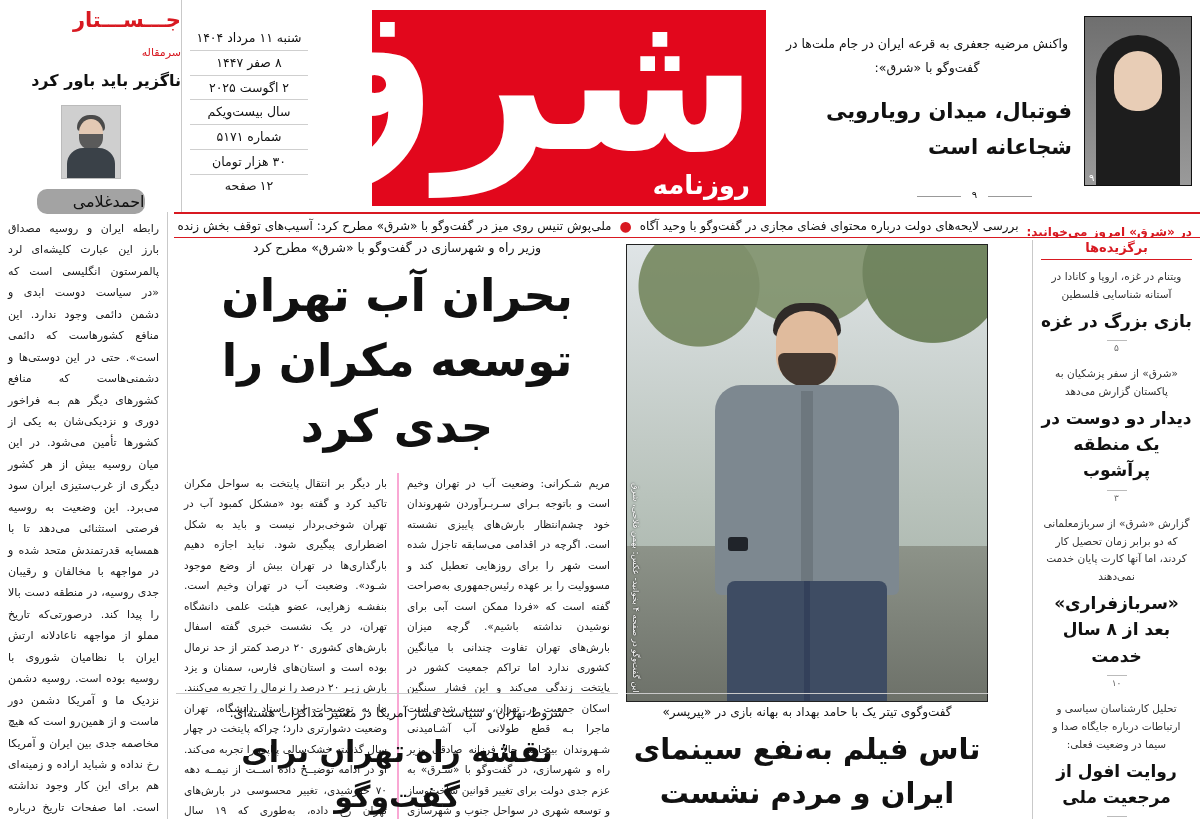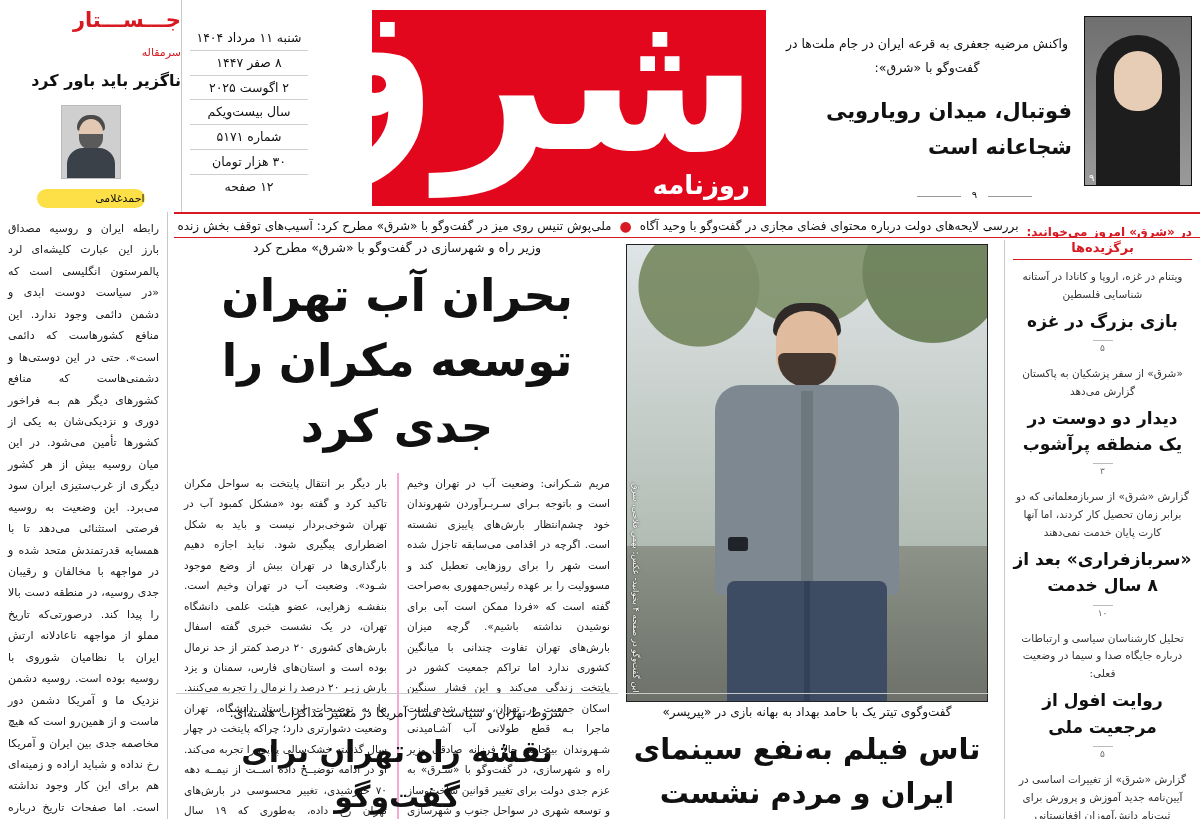--- a/index.html
+++ b/index.html
@@ -52,22 +52,22 @@
   }
   .jostar-photo .beard {
     position: absolute; left: 50%; top: 28px; transform: translateX(-50%);
     width: 24px; height: 16px; border-radius: 0 0 12px 12px; background: #5a5a5a;
   }
   .jostar-photo .body {
     position: absolute; left: 50%; bottom: 0; transform: translateX(-50%);
     width: 48px; height: 30px; border-radius: 16px 16px 0 0; background: #3a4148;
   }
   .jostar-name {
-    margin: 10px auto 18px; width: 108px; background: #fde047;
-    border-radius: 10px; font-size: 11px; padding: 3px 0; color: #111;
+    margin: 10px auto 18px; width: 108px; background: #a3a3a3;
+    border-radius: 10px; font-size: 16px; padding: 3px 0; color: #111;
   }
 
   
   .nameplate {
     position: absolute; top: 4px; left: 190px; width: 576px; height: 202px;
   }
   .logo-box {
     position: absolute; right: 0; top: 6px;
     width: 394px; height: 196px; background: #e2071c;
     overflow: hidden;
@@ -80,21 +80,21 @@
   }
   .logo-rooznameh {
     position: absolute; right: 16px; bottom: 6px;
     color: #fff; font-size: 26px; font-weight: bold;
   }
   .meta-col {
     position: absolute; left: 0; top: 22px; width: 118px;
     text-align: center; font-size: 12.5px; color: #111; line-height: 1.1;
   }
   .meta-col div { padding: 5px 0; border-bottom: 1px solid #cfcfcf; }
-  .meta-col div:last-child { border-bottom: none; }
+  .meta-col div:last-child { border-bottom: none; font-family: Liberation Serif, serif; }
 
   
   .topleft {
     position: absolute; top: 8px; right: 8px; width: 420px; height: 196px;
   }
   .top-photo {
     position: absolute; right: 0; top: 8px; width: 108px; height: 170px;
     border: 1px solid #111; background: #8e8e8e; overflow: hidden;
   }
   .top-photo .bg { position: absolute; inset: 0; background: linear-gradient(#6f6f6f,#9a9a9a); }
@@ -143,21 +143,21 @@
   
   .editorial {
     position: absolute; top: -28px; left: 0; width: 168px; bottom: 0;
     border-right: 1px solid #c9c9c9;
     padding: 6px 8px 0 8px;
     font-size: 11px; line-height: 1.95; text-align: justify; color: #1a1a1a;
   }
 
   
   .picks {
-    position: absolute; top: 0; right: 0; width: 196px; bottom: 0;
+    position: absolute; top: 0; right: 0; width: 168px; bottom: 0;
     border-left: 1px solid #c9c9c9;
     padding: 0 8px;
   }
   .picks-title {
     color: #d81921; font-size: 13px; font-weight: bold; text-align: center;
     border-bottom: 1px solid #d81921; padding-bottom: 4px; margin-bottom: 8px;
   }
   .pick { margin-bottom: 12px; text-align: center; }
   .pick .dek { font-size: 10.5px; color: #333; line-height: 1.7; }
   .pick .hl { font-size: 17px; font-weight: bold; color: #111; line-height: 1.55; margin-top: 4px; }

